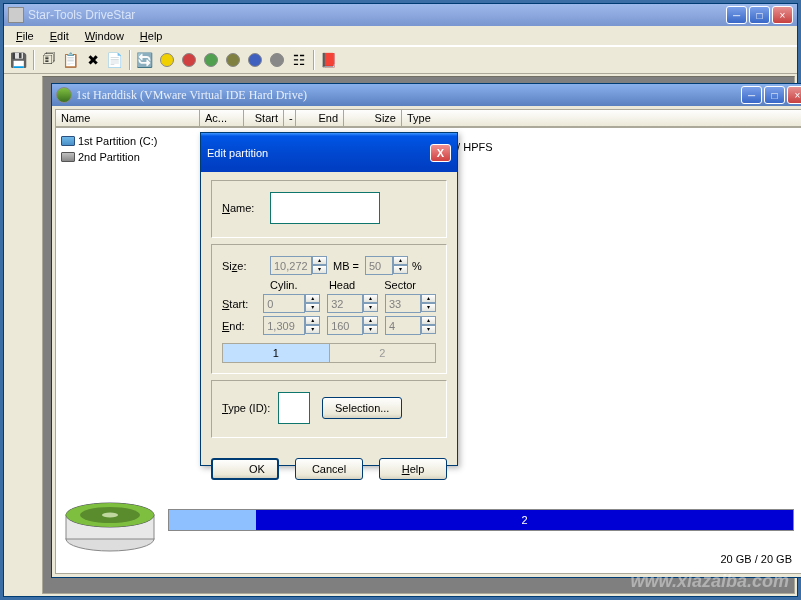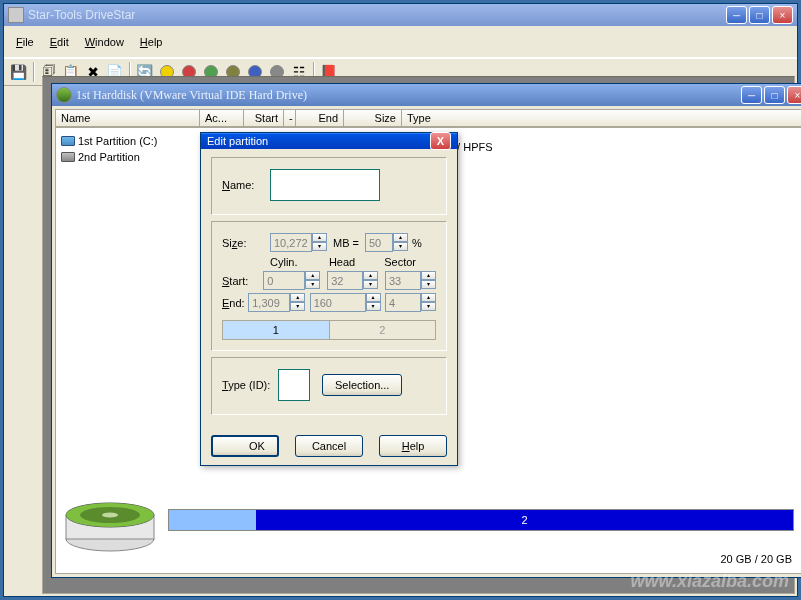--- a/index.html
+++ b/index.html
@@ -9,21 +9,21 @@
 .main-window { position: absolute; left: 3px; top: 3px; width: 795px; height: 594px; background: #ece9d8; border: 1px solid #003c74; }
 .main-titlebar { height: 22px; background: linear-gradient(#7ba2e7 0%, #2a5fd8 8%, #2254d0 50%, #1941a5 100%); display: flex; align-items: center; padding: 0 4px; color: #fff; }
 .main-titlebar.inactive { background: linear-gradient(#9db9eb 0%, #7a96d0 100%); color: #d8e4f8; }
 .titlebar-icon { width: 16px; height: 16px; margin-right: 4px; background: #ccc; border: 1px solid #888; }
 .titlebar-text { flex: 1; font-size: 12px; }
 .titlebar-buttons { display: flex; gap: 2px; }
 .win-btn { width: 21px; height: 18px; background: linear-gradient(#7aa0e8, #3868c8); border: 1px solid #fff; border-radius: 3px; color: #fff; display: flex; align-items: center; justify-content: center; font-family: Marlett, Arial; font-size: 10px; cursor: pointer; }
 .win-btn.close { background: linear-gradient(#e79090, #c84040); }
 
 
-.menubar { height: 32px; background: #ece9d8; display: flex; align-items: center; padding: 0 4px; border-bottom: 1px solid #fff; }
+.menubar { height: 20px; background: #ece9d8; display: flex; align-items: center; padding: 0 4px; border-bottom: 1px solid #fff; }
 .menubar span { padding: 2px 8px; cursor: pointer; }
 .menubar span u { text-decoration: underline; }
 
 
 .toolbar { height: 28px; background: #ece9d8; display: flex; align-items: center; padding: 2px 4px; border-top: 1px solid #fff; border-bottom: 1px solid #aca899; }
 .tb-btn { width: 22px; height: 22px; border: 1px solid transparent; display: flex; align-items: center; justify-content: center; cursor: pointer; font-size: 14px; }
 .tb-sep { width: 2px; height: 20px; border-left: 1px solid #aca899; border-right: 1px solid #fff; margin: 0 3px; }
 .tb-btn .circle { width: 14px; height: 14px; border-radius: 50%; border: 1px solid #888; }
 
 
@@ -63,21 +63,21 @@
 .bottom-area { position: absolute; left: 2px; right: 2px; bottom: 2px; height: 82px; }
 .disk-graphic { position: absolute; left: 6px; top: 6px; width: 92px; height: 58px; }
 .bar-container { position: absolute; left: 110px; right: 12px; top: 20px; height: 22px; display: flex; border: 1px solid #888; }
 .bar-seg { height: 100%; display: flex; align-items: center; justify-content: center; color: #fff; }
 .bar-seg.p1 { background: #8ec0ff; color: #000; }
 .bar-seg.p2 { background: #0000d4; }
 .disk-size { position: absolute; right: 14px; bottom: 6px; }
 
 
 .dialog { position: absolute; left: 200px; top: 132px; width: 258px; height: 334px; background: #ece9d8; border: 1px solid #003c74; box-shadow: 2px 2px 6px rgba(0,0,0,0.3); }
-.dialog-titlebar { height: 16px; background: linear-gradient(#3d95ff 0%, #0055e5 8%, #0048d0 50%, #003cc0 100%); display: flex; align-items: center; padding: 0 6px; color: #fff; font-size: 12px; }
+.dialog-titlebar { height: 39px; background: linear-gradient(#3d95ff 0%, #0055e5 8%, #0048d0 50%, #003cc0 100%); display: flex; align-items: center; padding: 0 6px; color: #fff; font-size: 12px; }
 .dlg-close { width: 21px; height: 18px; background: linear-gradient(#f09090, #d04040); border: 1px solid #fff; border-radius: 3px; color: #fff; display: flex; align-items: center; justify-content: center; cursor: pointer; margin-left: auto; font-weight: bold; }
 .dlg-body { padding: 8px 10px; }
 .group { border: 1px solid #fff; border-left-color: #aca899; border-top-color: #aca899; padding: 8px 10px 10px 10px; margin-bottom: 6px; }
 .row { display: flex; align-items: center; margin: 3px 0; }
 .lbl { width: 48px; }
 .lbl u { text-decoration: underline; }
 .txt-input { height: 32px; border: 1px solid #0f766e; background: #fff; padding: 1px 15px; }
 .spinner { display: flex; }
 .spinner input { width: 42px; height: 19px; border: 1px solid #7f9db9; background: #ece9d8; color: #808080; padding: 1px 3px; text-align: left; }
 .spin-btns { width: 15px; display: flex; flex-direction: column; }
@@ -280,21 +280,21 @@
         <div class="lbl"><u>E</u>nd:</div>
         <div class="spinner">
             <input value="1,309" style="">
             <div class="spin-btns">
               <div class="spin-btn">▴</div>
               <div class="spin-btn">▾</div>
             </div>
           </div>
         <div style="width:8px"></div>
         <div class="spinner">
-            <input style="width: 56px;" value="160">
+            <input style="width: 36px;" value="160">
             <div class="spin-btns">
               <div class="spin-btn">▴</div>
               <div class="spin-btn">▾</div>
             </div>
           </div>
         <div style="width:8px"></div>
         <div class="spinner">
             <input style="width: 36px;" value="4">
             <div class="spin-btns">
               <div class="spin-btn">▴</div>

